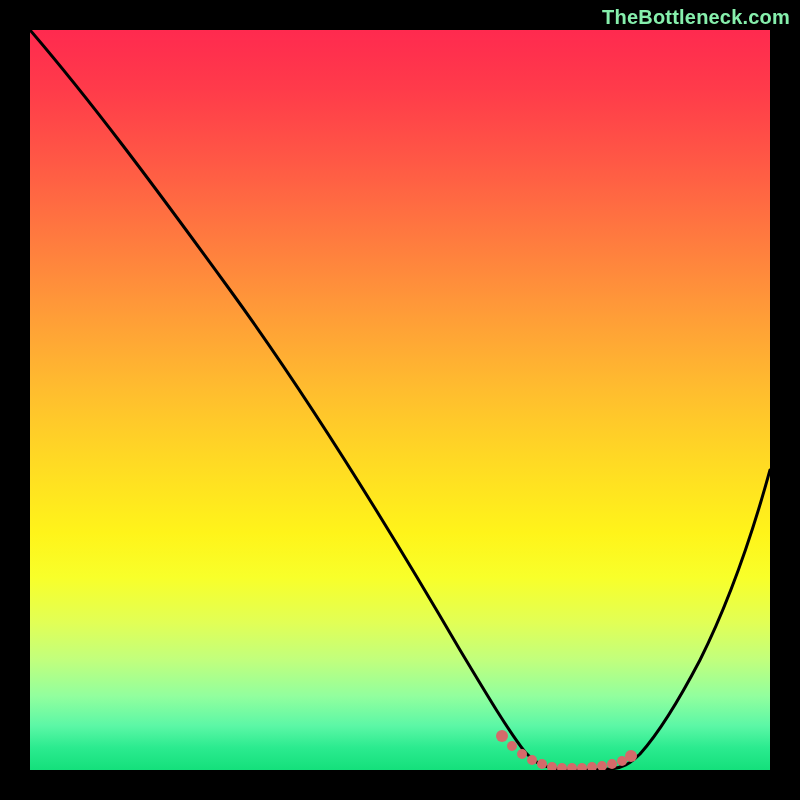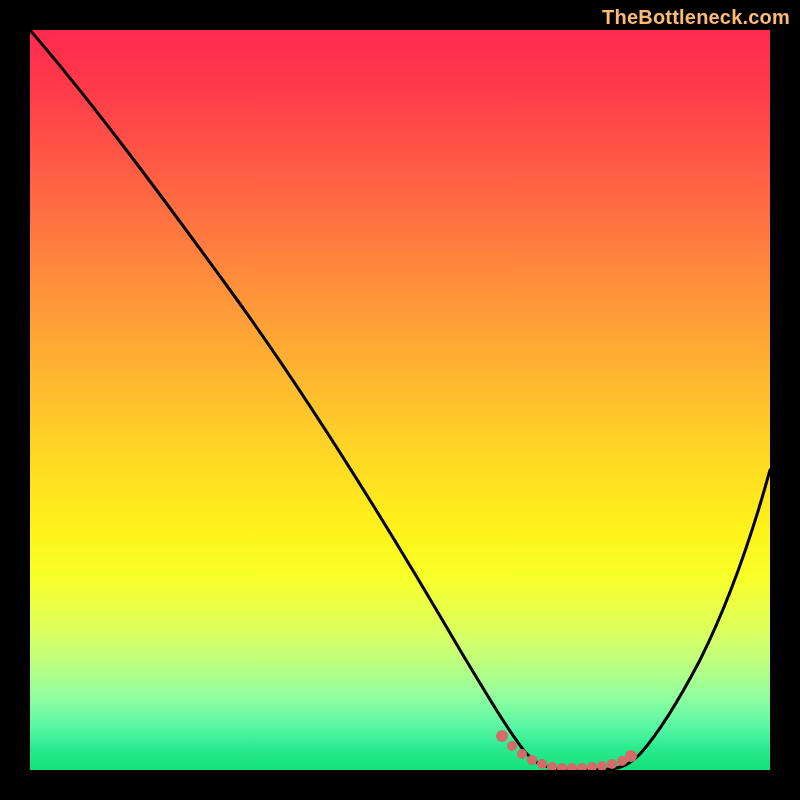--- a/index.html
+++ b/index.html
@@ -49,21 +49,21 @@
   .curve-svg {
     position: absolute;
     inset: 0;
     width: 100%;
     height: 100%;
   }
   .watermark {
     position: absolute;
     top: 6px;
     right: 10px;
-    color: #fdba74;
+    color: #86efac;
     font-size: 20px;
     font-weight: 600;
     letter-spacing: 0.2px;
   }
 </style>
 </head>
 <body>
 
 <div class="chart-container">
 

